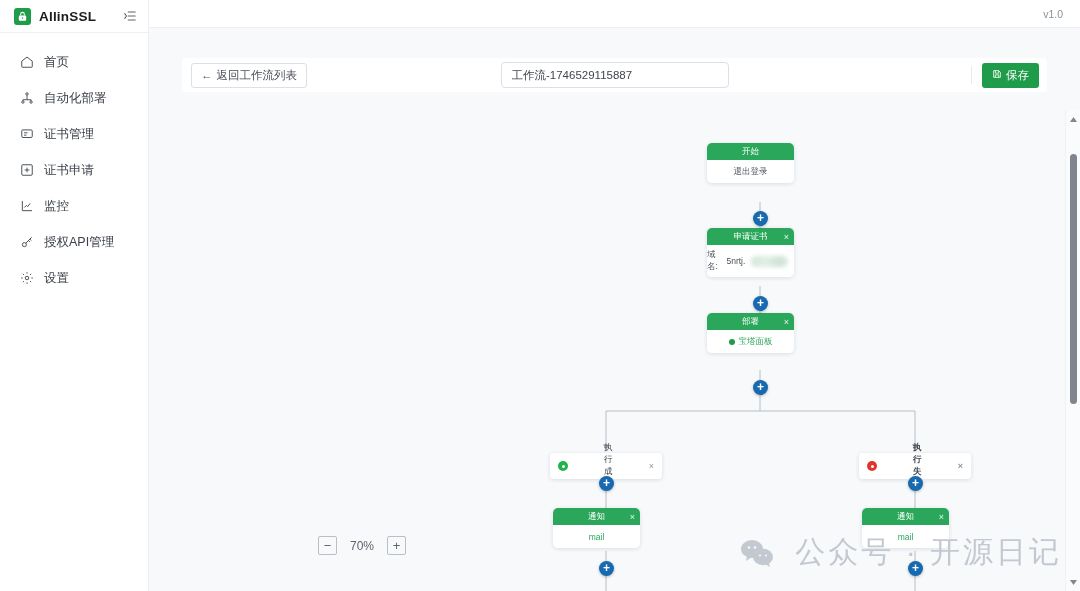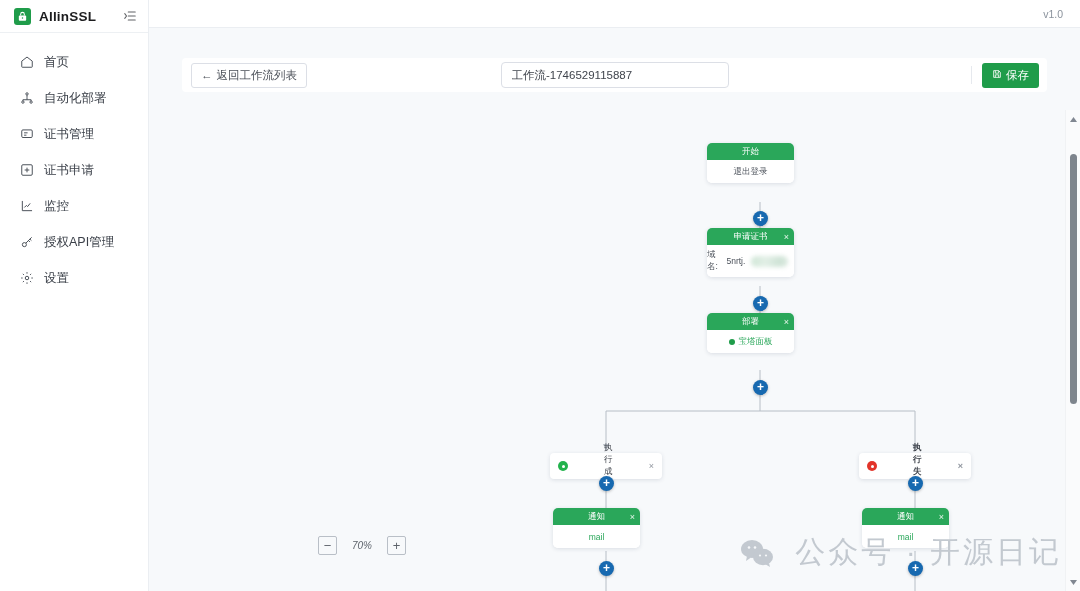--- a/index.html
+++ b/index.html
@@ -203,21 +203,21 @@
     z-index: 5;
   }
   .zoom-btn {
     width: 19px; height: 19px;
     border: 1px solid #b9bfc7; border-radius: 2px;
     background: transparent; color: #5d636b;
     display: flex; align-items: center; justify-content: center;
     font-size: 13px; line-height: 1; cursor: pointer;
     font-family: inherit;
   }
-  .zoom-level { font-size: 10px; color: #5d636b; min-width: 26px; text-align: center; font-style: italic; }
+  .zoom-level { font-size: 12px; color: #5d636b; min-width: 26px; text-align: center; }
 
   
   .watermark {
     position: absolute; right: 18px; bottom: 18px;
     display: flex; align-items: center; gap: 21px;
     color: #c3c9d0;
     font-size: 30px;
     letter-spacing: 3px;
     pointer-events: none;
     user-select: none;

